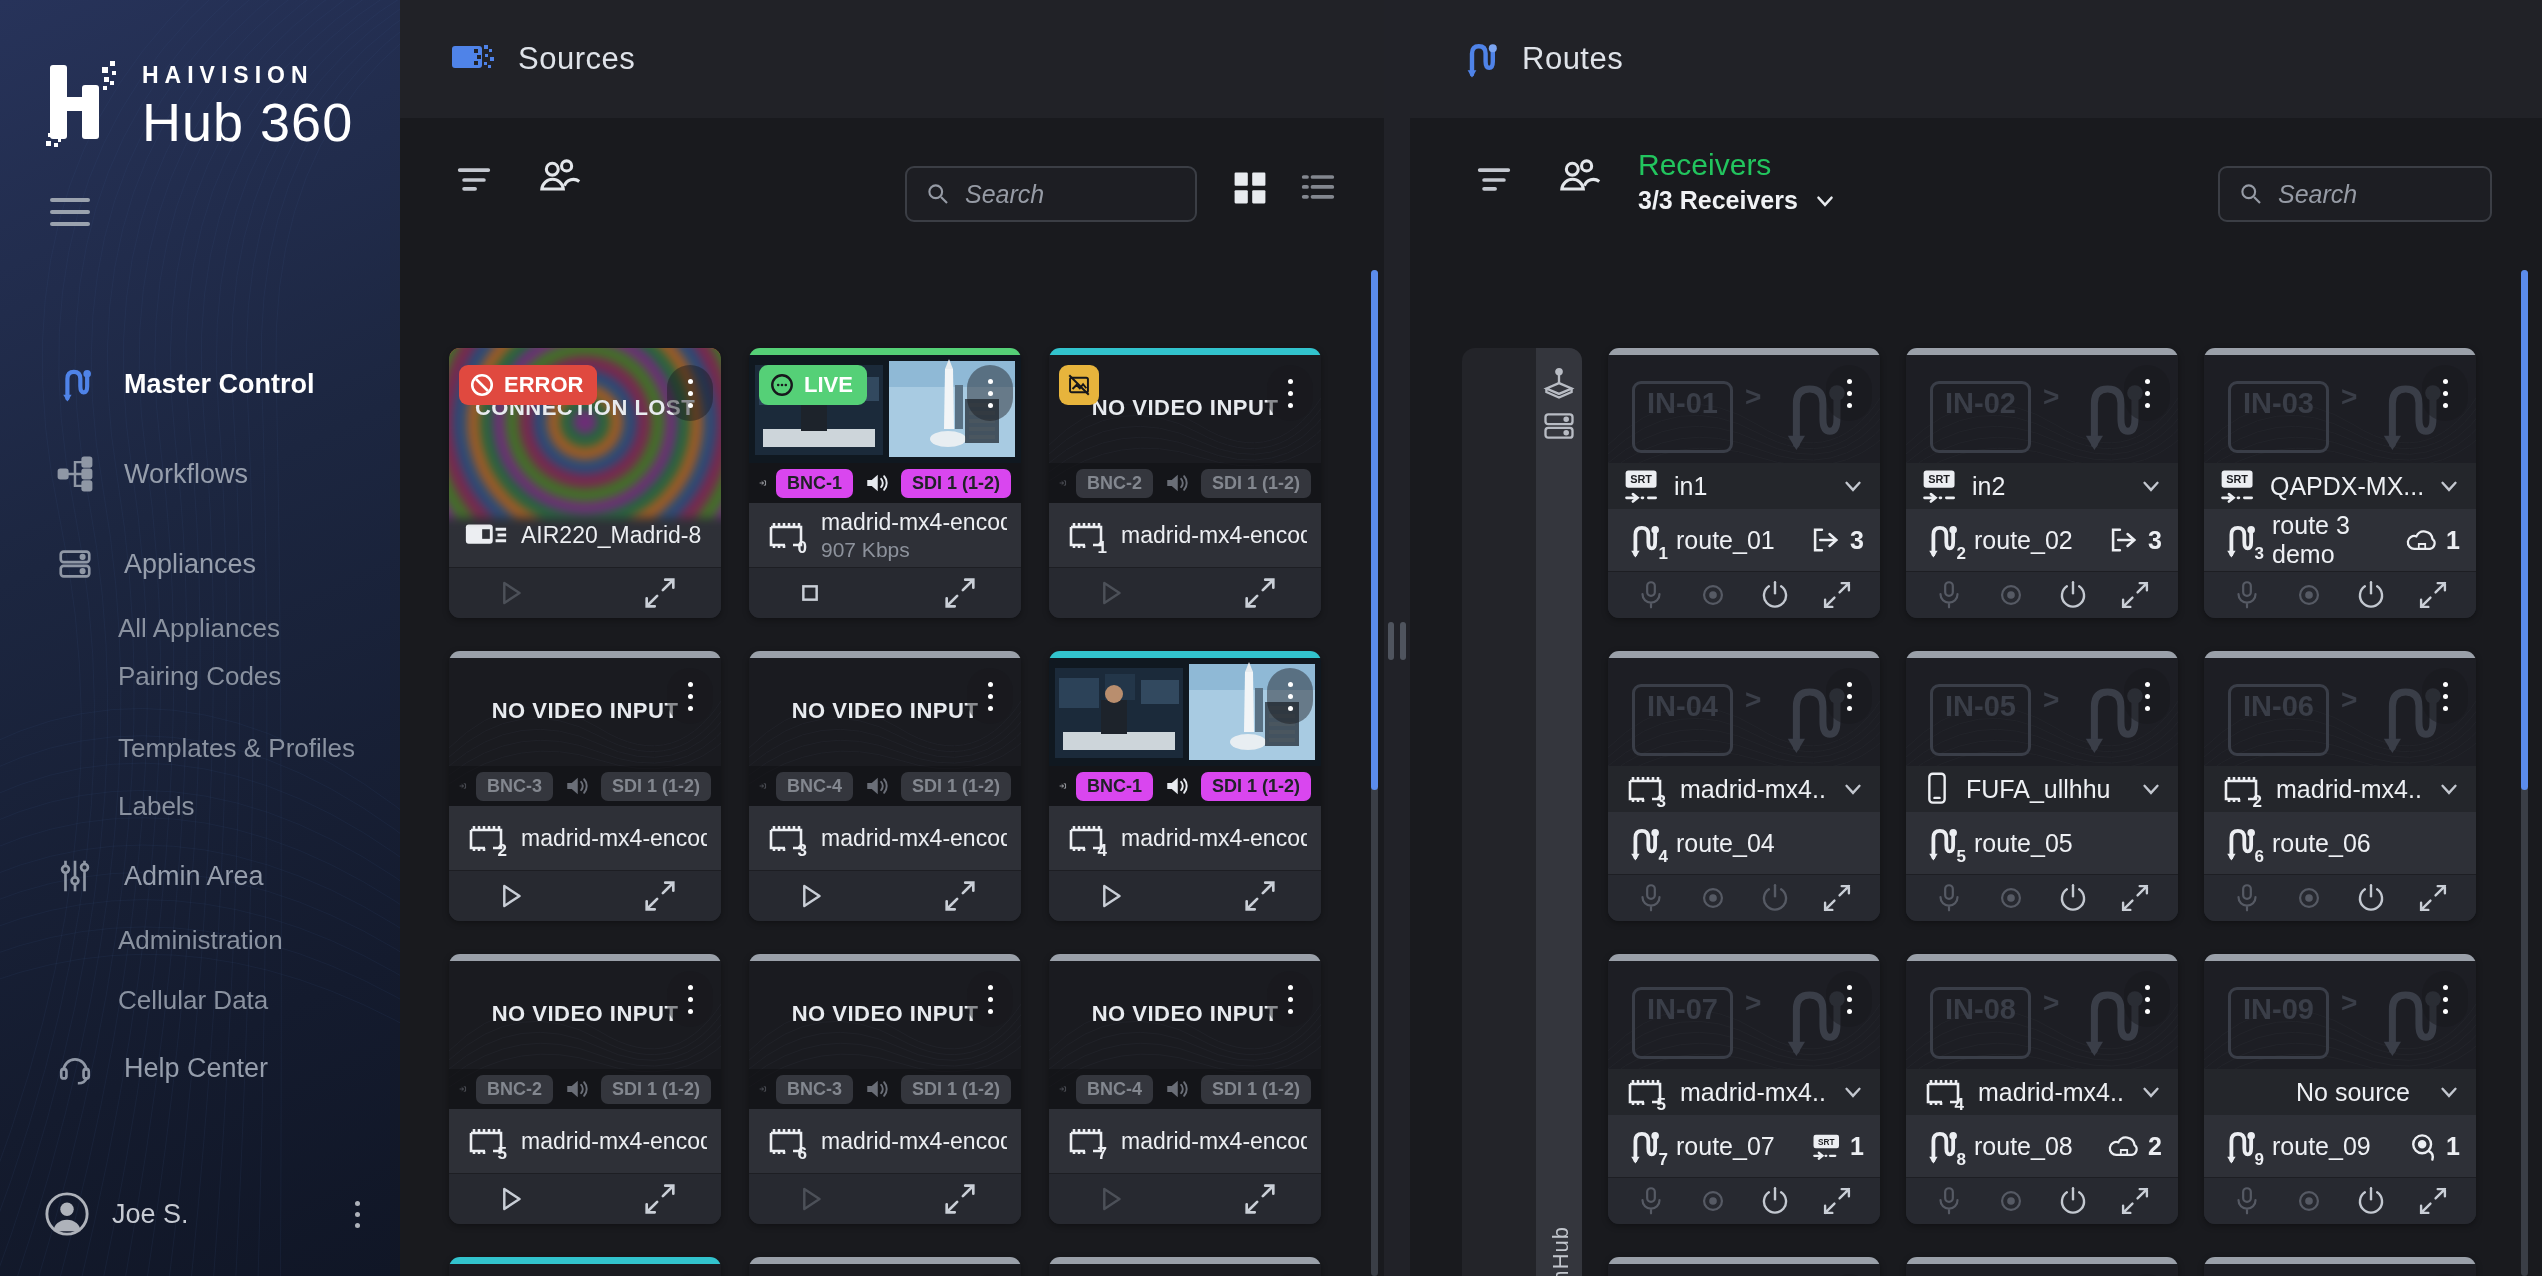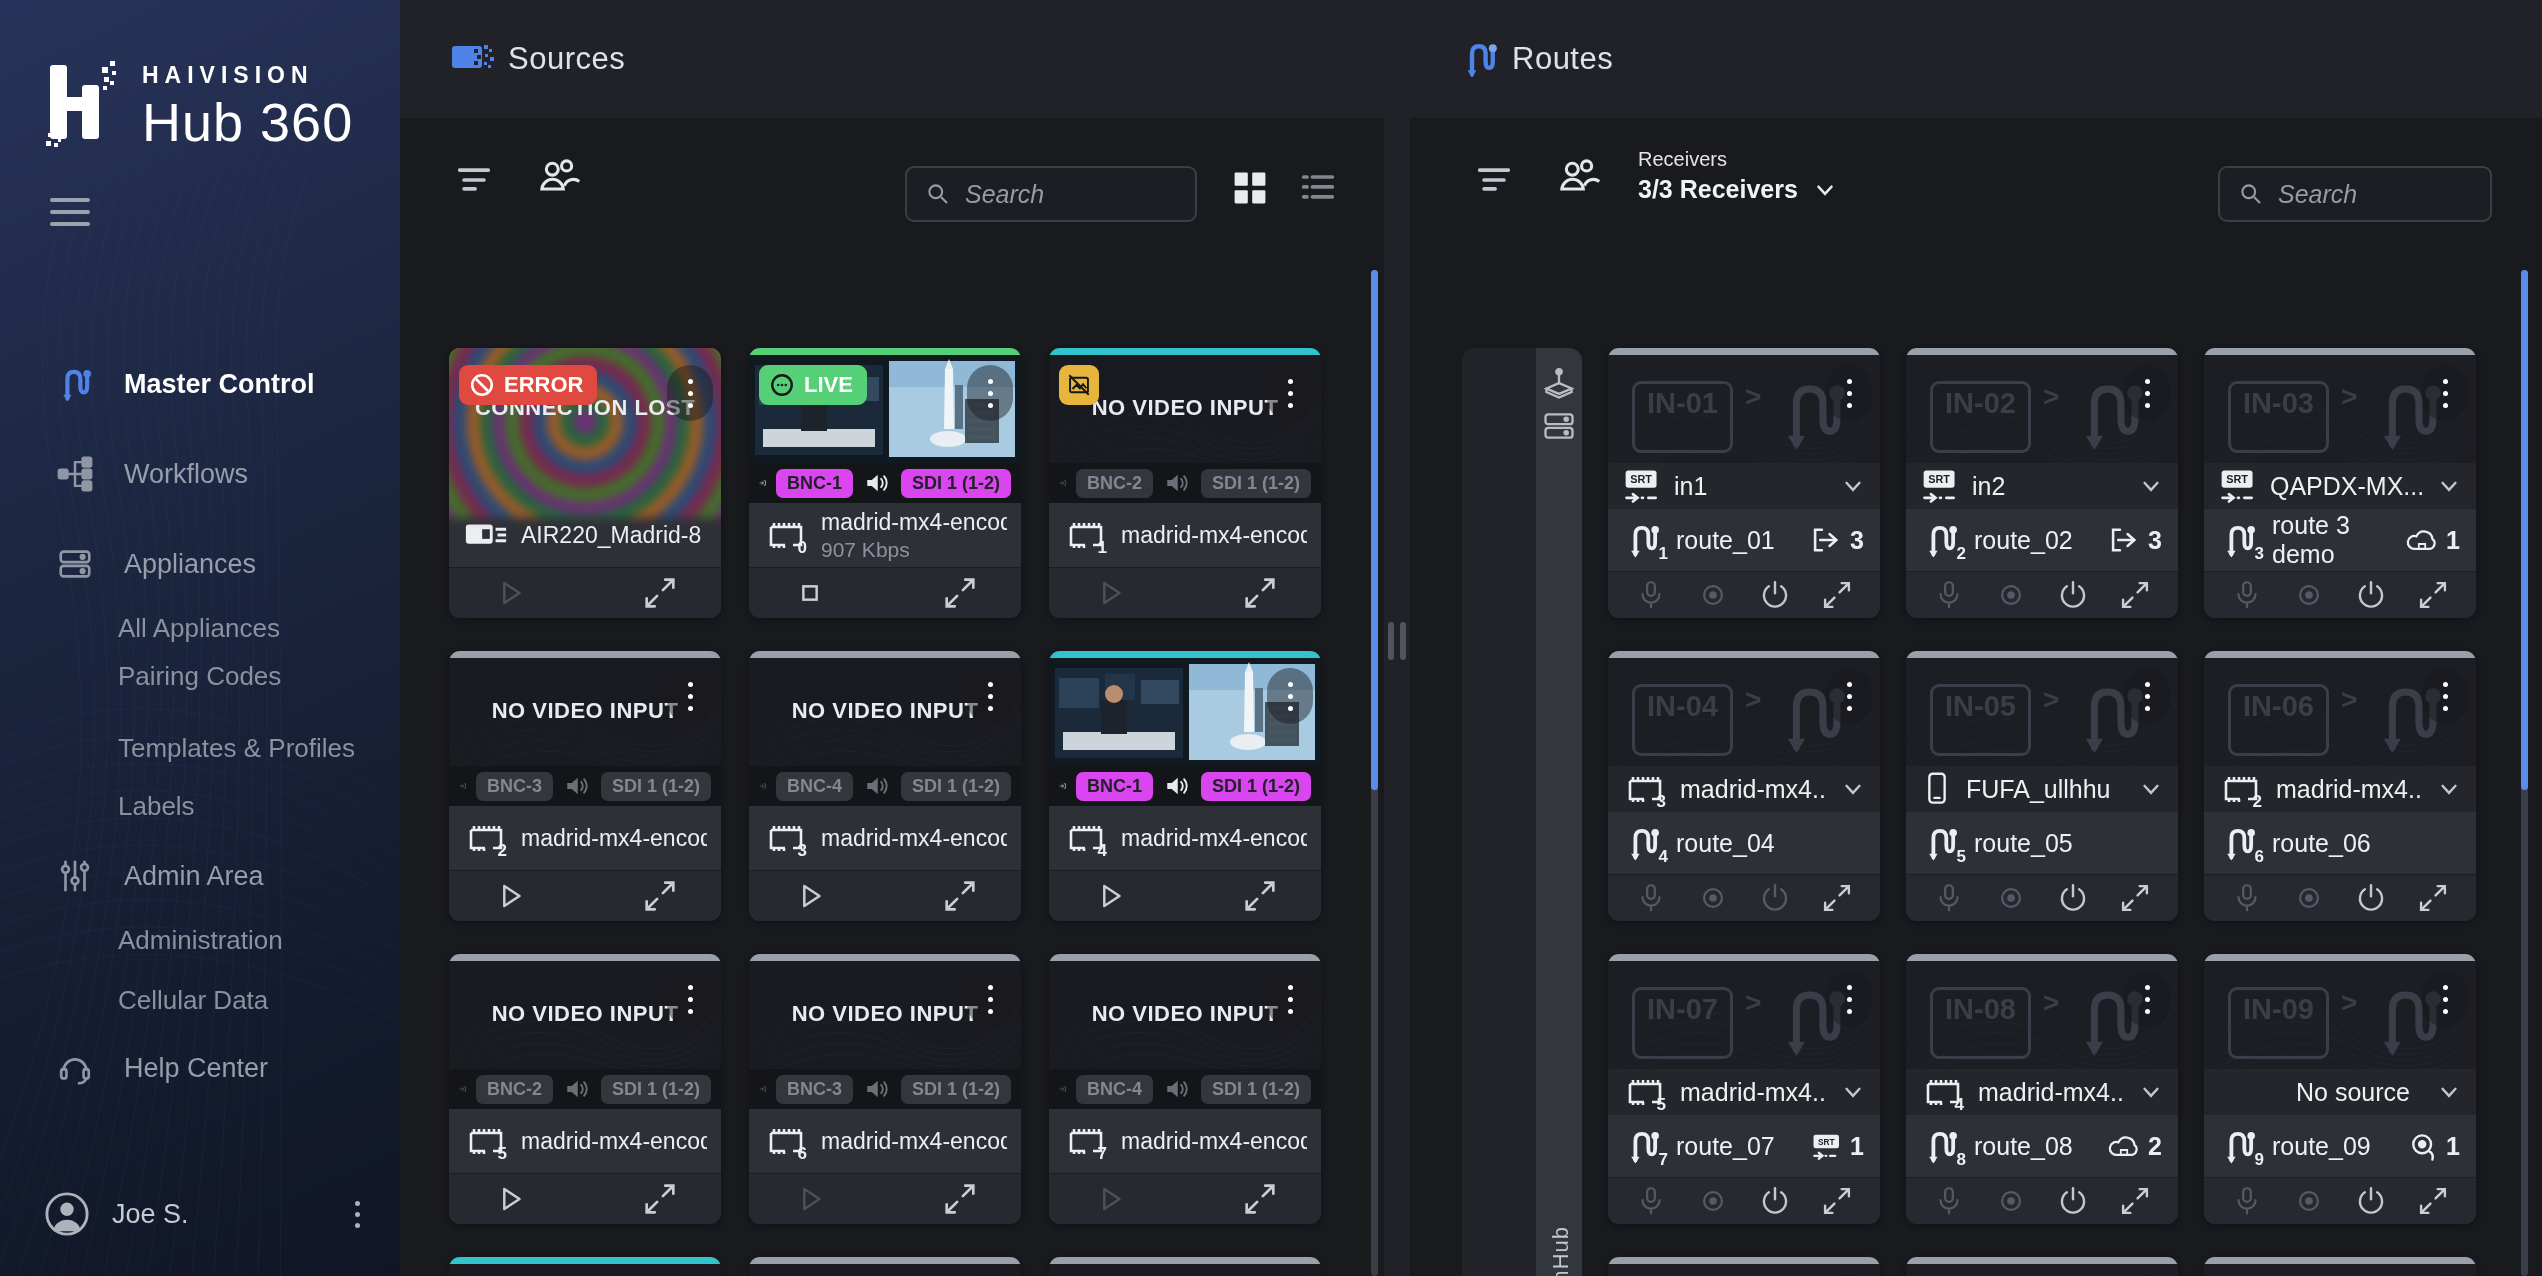--- a/index.html
+++ b/index.html
@@ -20,21 +20,21 @@
     padding-left:56px;font-size:27px;color:#969eac;cursor:pointer}
   .nav-item.sub{padding-left:118px;font-size:26px;color:#8a92a0}
   .nav-item.active{color:#ffffff;font-weight:bold}
   .nav-item svg{width:38px;height:38px;flex:0 0 38px}
   #user-row{position:absolute;left:0;bottom:34px;width:100%;height:56px;display:flex;align-items:center;
     padding:0 36px 0 44px;gap:22px;font-size:27px;color:#c6cad2}
   #user-row .kebab-v{margin-left:auto;display:flex;flex-direction:column;gap:6px;cursor:pointer;padding:4px}
   #user-row .kebab-v i{width:5px;height:5px;border-radius:50%;background:#aeb2ba}
 
   
-  .hdr{position:absolute;top:0;height:118px;background:#212227;display:flex;align-items:center;gap:12px;padding-left:50px}
+  .hdr{position:absolute;top:0;height:118px;background:#212227;display:flex;align-items:center;gap:22px;padding-left:50px}
   #hdr-src{left:400px;width:984px}
   #hdr-rt{left:1410px;width:1132px}
   .hdr .title{font-size:31px;color:#dfe3e9;letter-spacing:.5px}
 
   
   .panel-body{position:absolute;top:118px;height:1158px;background:#191a1e;overflow:hidden}
   #src-body{left:400px;width:984px}
   #rt-body{left:1410px;width:1132px}
 
   
@@ -45,21 +45,21 @@
   
   .tbtn{position:absolute;width:44px;height:44px;cursor:pointer}
   .tbtn svg{width:100%;height:100%}
   .searchbox{position:absolute;height:56px;border:2px solid #3b3e45;border-radius:9px;background:#1d1e23;
     display:flex;align-items:center;padding:0 16px;gap:12px}
   .searchbox svg{width:30px;height:30px;flex:0 0 30px}
   .searchbox input{background:transparent;border:none;outline:none;color:#c8ccd4;font-size:25px;font-style:italic;
     width:100%;font-family:"Liberation Sans",sans-serif}
   .searchbox input::placeholder{color:#969ba5}
   #recv{position:absolute;cursor:pointer}
-  #recv .lab{font-size:20px;color:#e5e5e5}
+  #recv .lab{font-size:30px;color:#22c55e}
   #recv .val{font-size:25px;color:#f0f2f5;font-weight:bold;display:flex;align-items:center;gap:14px;margin-top:4px}
   #recv .val svg{width:26px;height:26px}
 
   
   .sb-track{position:absolute;width:7px;border-radius:4px;background:#3a3e46}
   .sb-thumb{position:absolute;width:7px;border-radius:4px;background:#5b8ced;cursor:pointer}
 
   
   .card{position:absolute;width:272px;height:270px;border-radius:11px;background:#24262c;overflow:hidden;
     box-shadow:0 2px 6px rgba(0,0,0,.35)}

